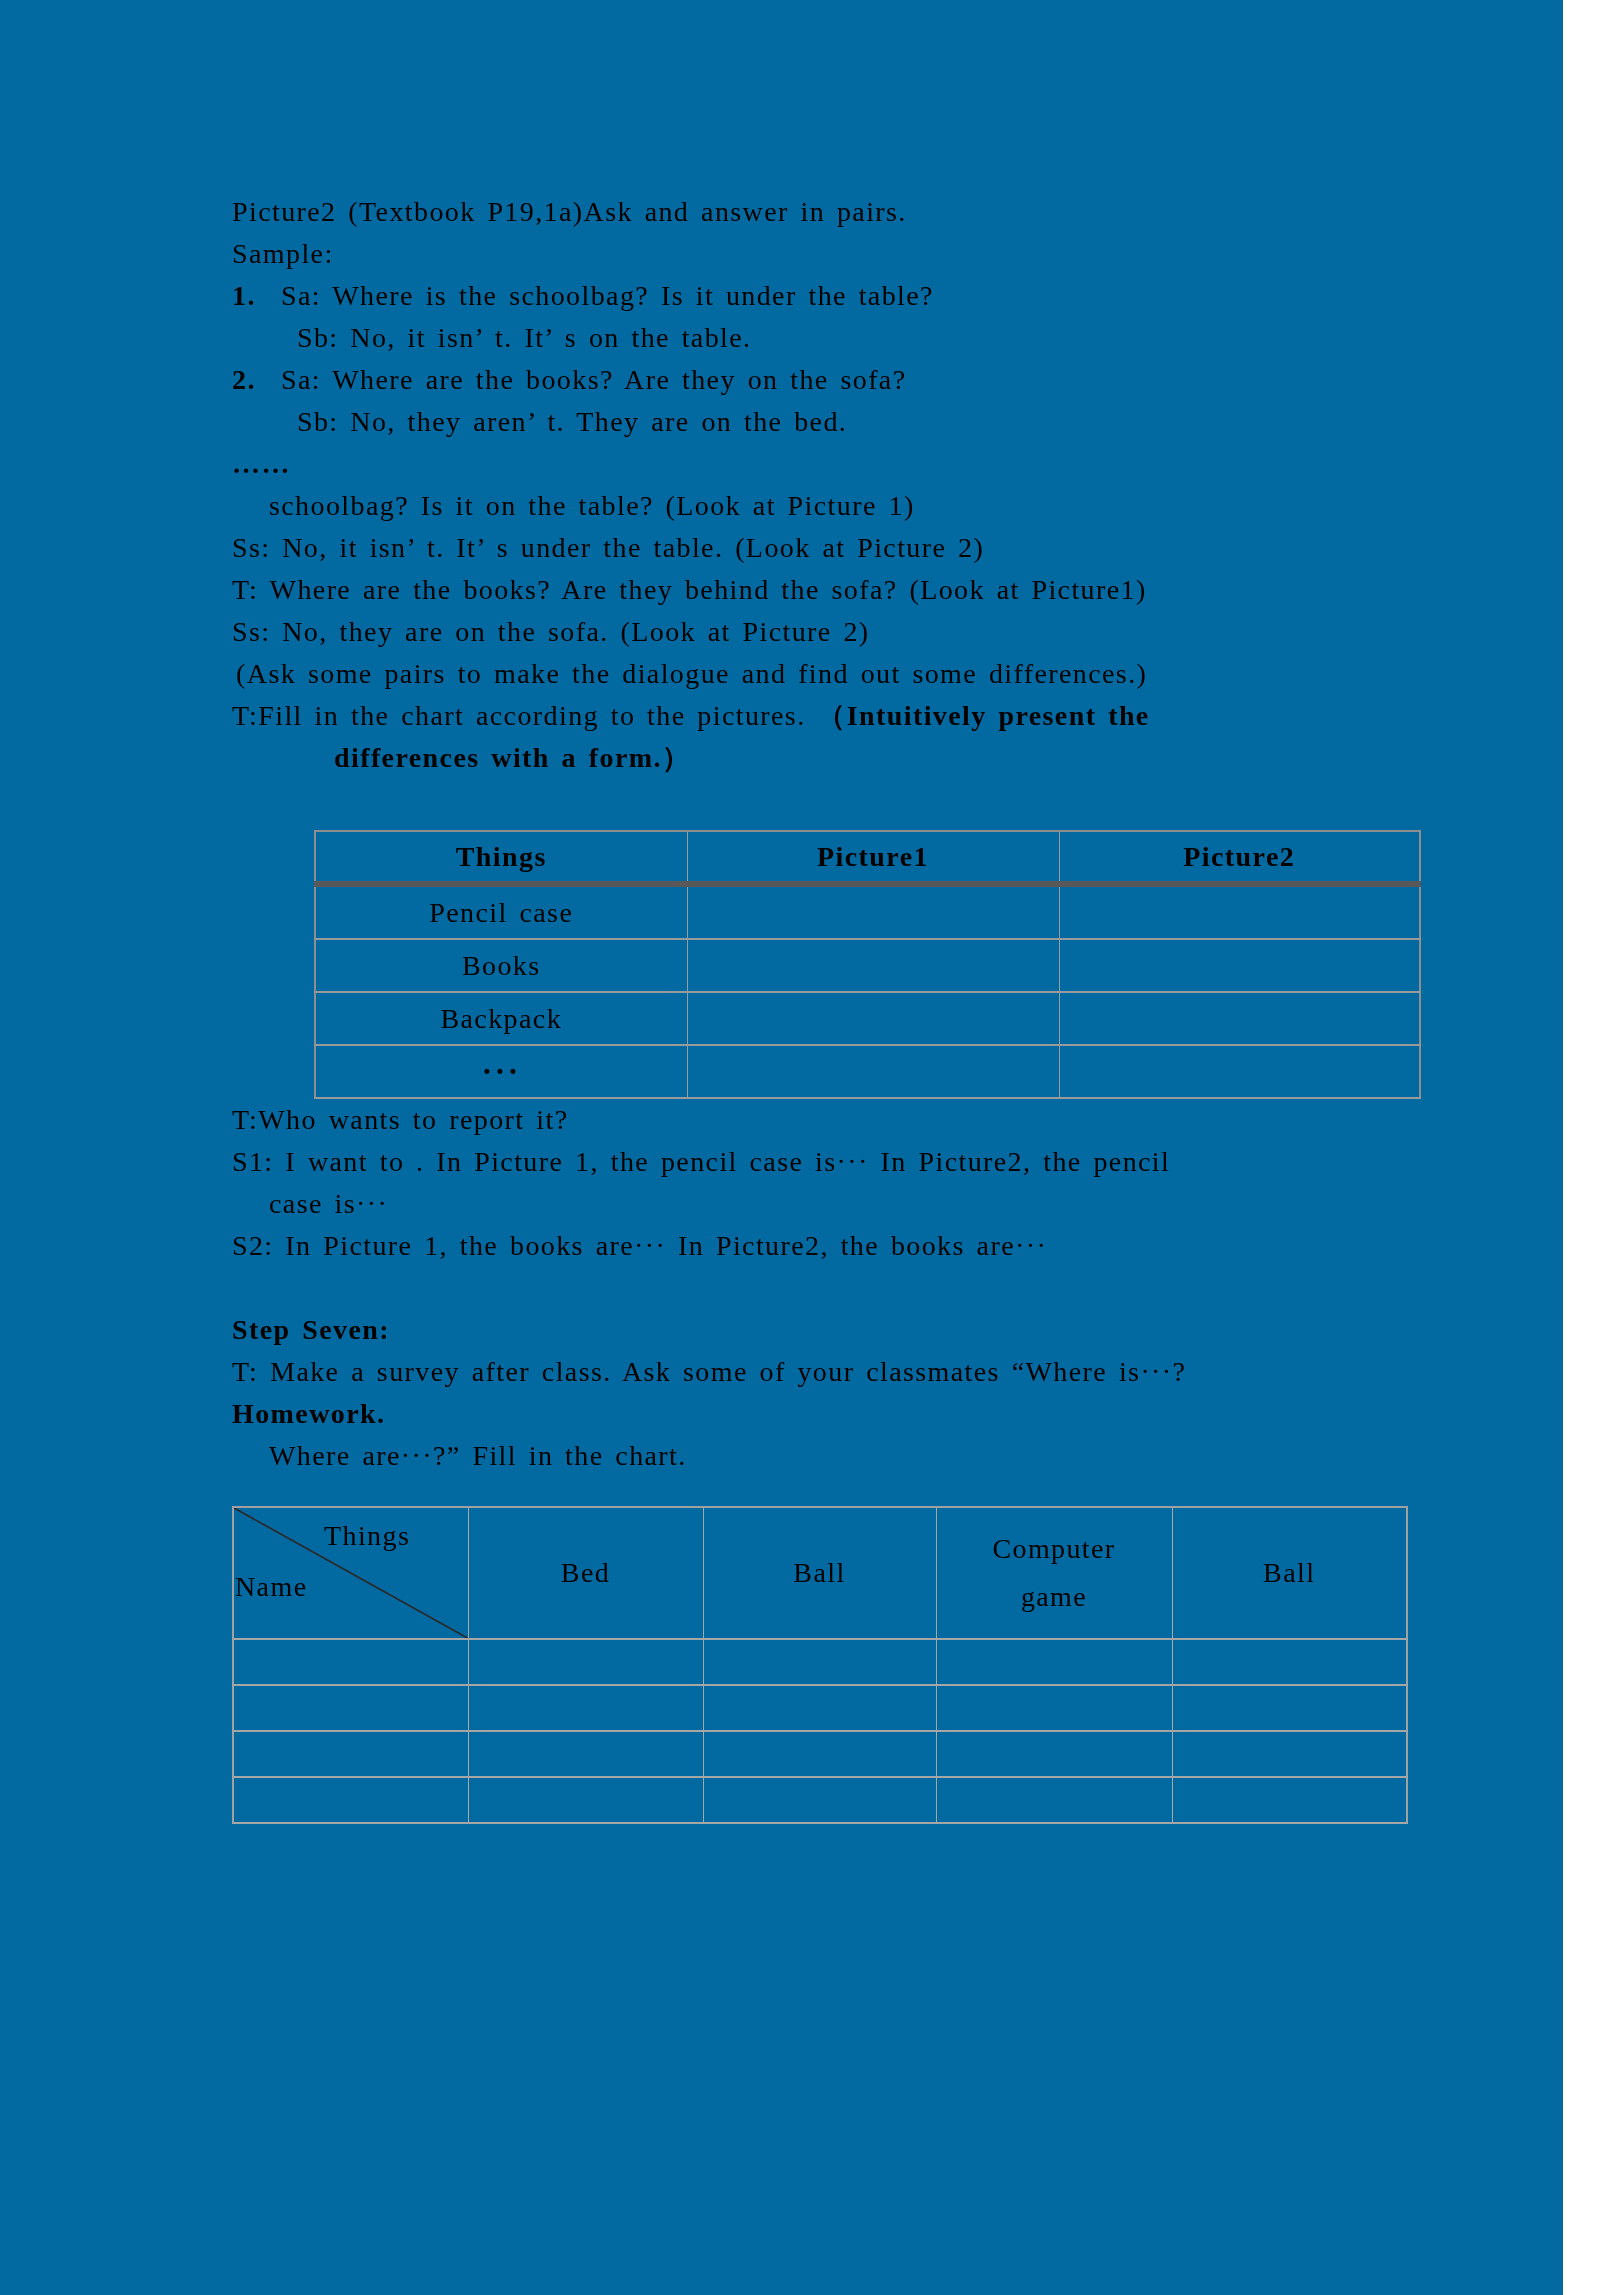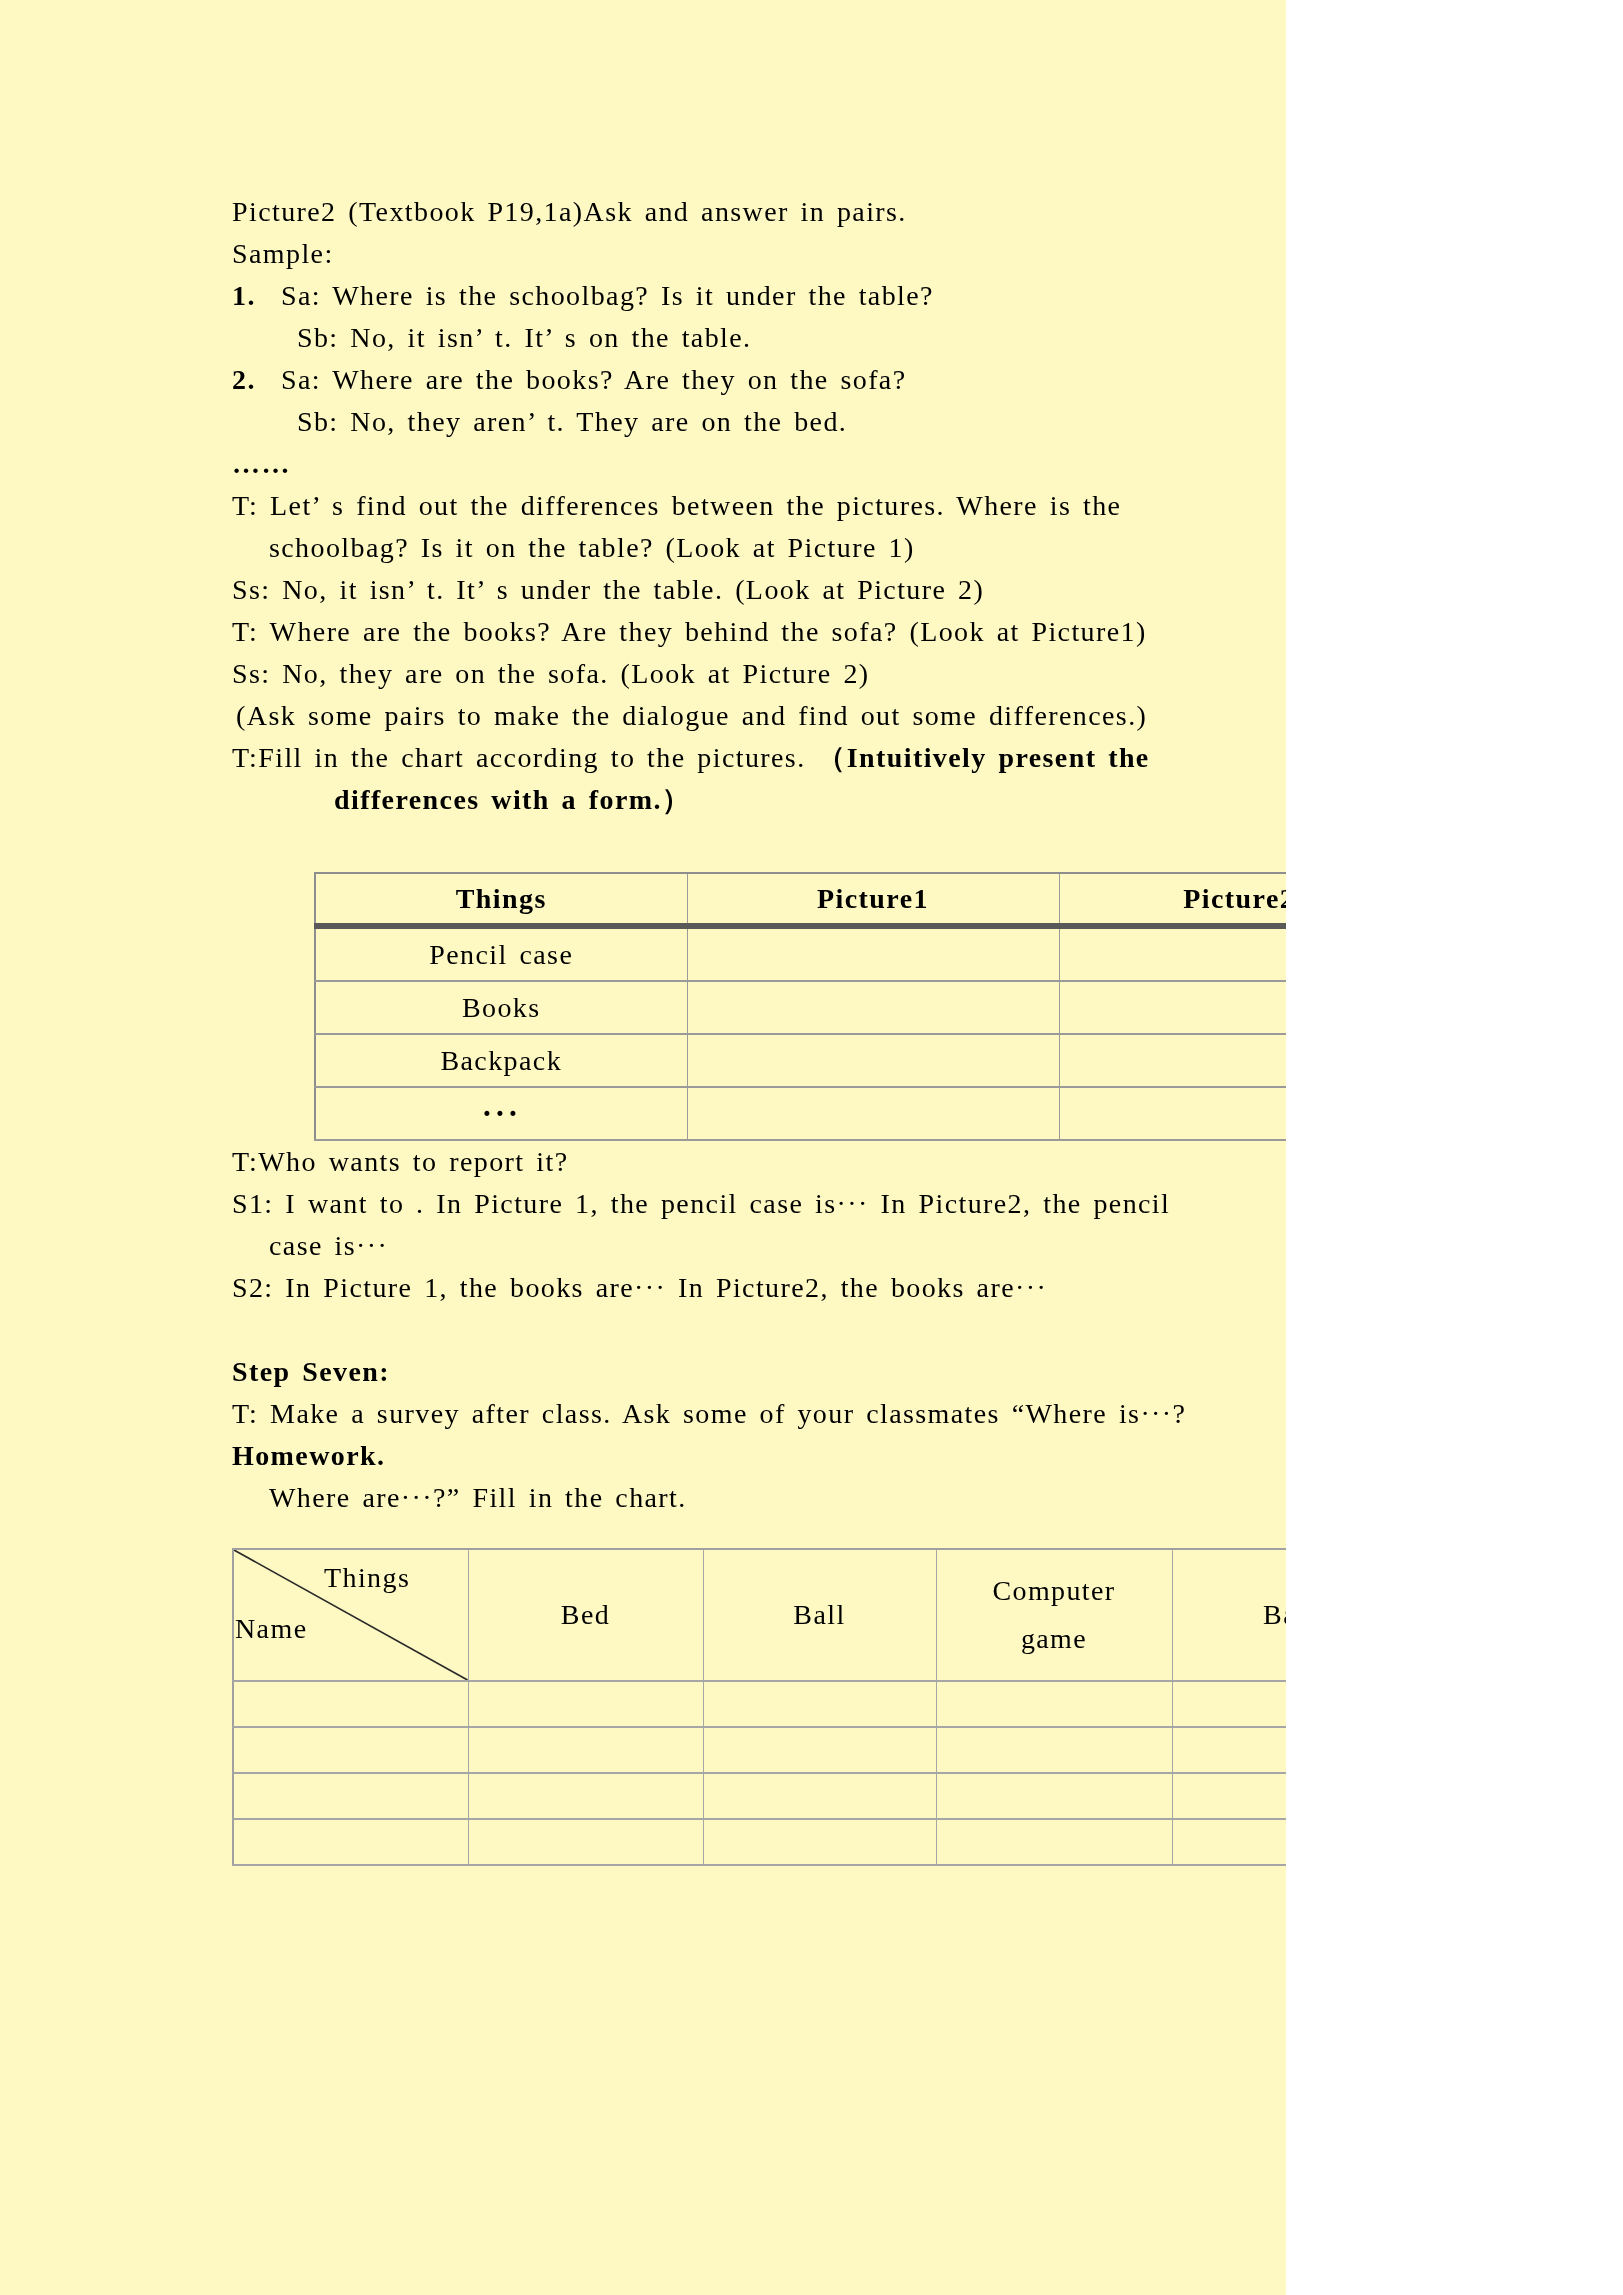--- a/index.html
+++ b/index.html
@@ -3,23 +3,23 @@
 <meta charset="utf-8">
 <style>
   html,body { margin:0; padding:0; background:#ffffff; }
   body {
     width:1623px; height:2295px;
     font-family:"Liberation Serif","DejaVu Serif",serif;
     font-size:28px; color:#000;
   }
   .page {
     box-sizing:border-box;
-    width:1286px; height:2295px;
+    width:1563px; height:2295px;
     padding:191px 164px 0 232px;
-    background:#fef9c3;
+    background:#0369a1;
     overflow:hidden;
   }
   .ln {
     line-height:42px;
     letter-spacing:1.4px;
     word-spacing:3.4px;
     white-space:nowrap;
   }
   .b { font-weight:bold; }
   .num { display:inline-block; min-width:49px; font-weight:bold; }
@@ -91,21 +91,20 @@
 <div class="page">
 
   <div class="ln">Picture2 (Textbook P19,1a)Ask and answer in pairs.</div>
   <div class="ln">Sample:</div>
   <div class="ln"><span class="num">1.</span><span>Sa: Where is the schoolbag? Is it under the table?</span></div>
   <div class="ln ind-sb">Sb: No, it isn’ t. It’ s on the table.</div>
   <div class="ln"><span class="num">2.</span><span>Sa: Where are the books? Are they on the sofa?</span></div>
   <div class="ln ind-sb">Sb: No, they aren’ t. They are on the bed.</div>
   <div class="ln b">……</div>
 
-  <div class="ln">T: Let’ s find out the differences between the pictures. Where is the</div>
   <div class="ln ind-cont">schoolbag? Is it on the table? (Look at Picture 1)</div>
   <div class="ln">Ss: No, it isn’ t. It’ s under the table. (Look at Picture 2)</div>
   <div class="ln">T: Where are the books? Are they behind the sofa? (Look at Picture1)</div>
   <div class="ln">Ss: No, they are on the sofa. (Look at Picture 2)</div>
   <div class="ln ind-note">(Ask some pairs to make the dialogue and find out some differences.)</div>
   <div class="ln"><span>T:Fill in the chart according to the pictures. </span><span class="b">（Intuitively present the</span></div>
   <div class="ln ind-form b">differences with a form.）</div>
 
   <table class="t1">
     <colgroup>

